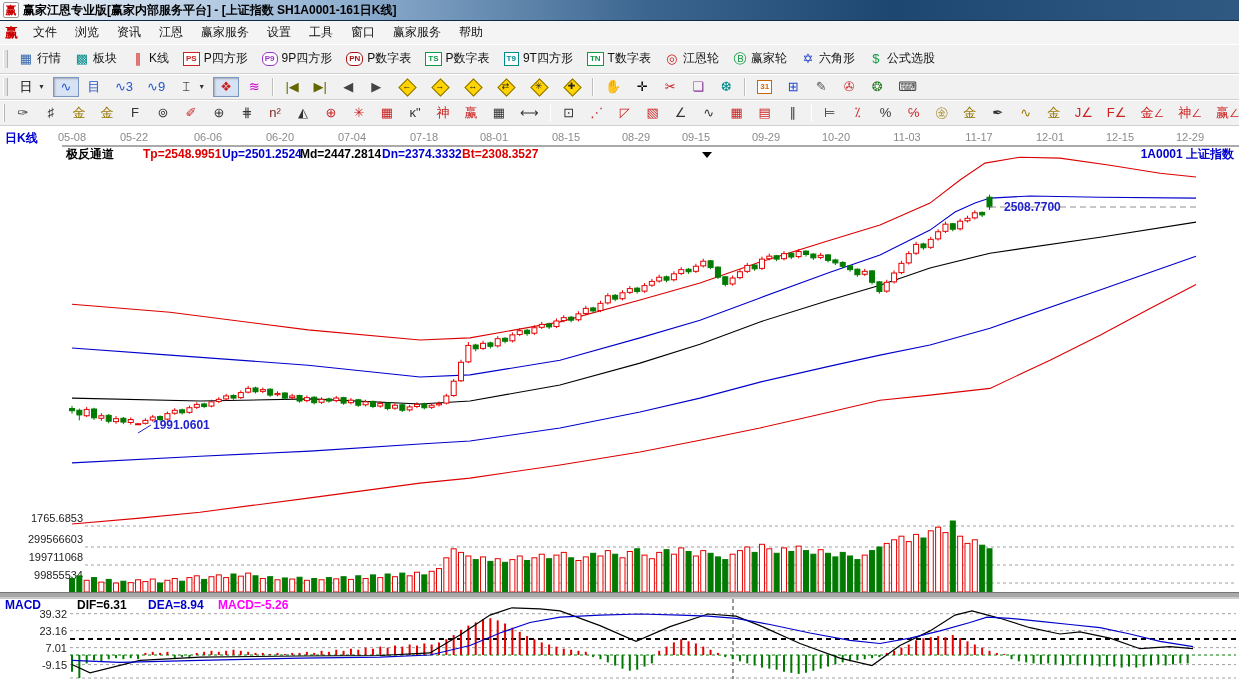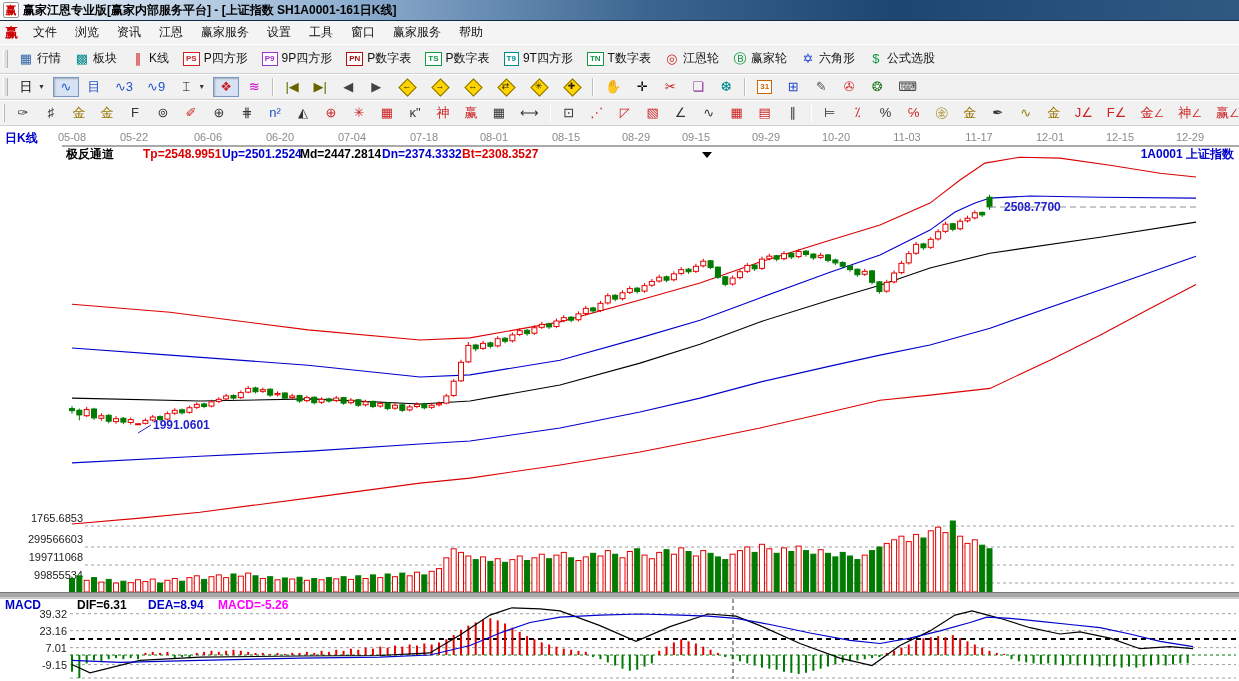--- a/index.html
+++ b/index.html
@@ -75,25 +75,25 @@
       </div>
       <div class="tbtn">
         <span class="tico" style="color: rgb(204, 0, 0);">∥</span>
         <span>K线</span>
       </div>
       <div class="tbtn">
         <span class="tbadge" style="border-color: rgb(204, 34, 34); color: rgb(204, 34, 34);">PS</span>
         <span>P四方形</span>
       </div>
       <div class="tbtn">
-        <span class="tbadge" style="border-color: rgb(153, 51, 204); color: rgb(153, 51, 204);">P9</span>
+        <span class="tbadge" style="border-color: rgb(153, 51, 204); color: rgb(153, 51, 204); border-radius: 6px;">P9</span>
         <span>9P四方形</span>
       </div>
       <div class="tbtn">
-        <span class="tbadge" style="border-color: rgb(170, 17, 17); color: rgb(170, 17, 17);">PN</span>
+        <span class="tbadge" style="border-color: rgb(170, 17, 17); color: rgb(170, 17, 17); border-radius: 6px;">PN</span>
         <span>P数字表</span>
       </div>
       <div class="tbtn">
         <span class="tbadge" style="border-color: rgb(17, 153, 68); color: rgb(17, 153, 68);">TS</span>
         <span>P数字表</span>
       </div>
       <div class="tbtn">
         <span class="tbadge" style="border-color: rgb(0, 139, 139); color: rgb(0, 139, 139);">T9</span>
         <span>9T四方形</span>
       </div>
@@ -254,21 +254,21 @@
       <div class="tbtn">
         <span class="tico" style="color: rgb(204, 34, 34);">✐</span>
       </div>
       <div class="tbtn">
         <span class="tico" style="color: rgb(51, 51, 51);">⊕</span>
       </div>
       <div class="tbtn">
         <span class="tico" style="color: rgb(51, 51, 51);">⋕</span>
       </div>
       <div class="tbtn">
-        <span class="tico" style="color: #1d4ed8;">n²</span>
+        <span class="tico" style="color: #7f1d1d;">n²</span>
       </div>
       <div class="tbtn">
         <span class="tico" style="color: rgb(51, 51, 51);">◭</span>
       </div>
       <div class="tbtn">
         <span class="tico" style="color: rgb(204, 34, 34);">⊕</span>
       </div>
       <div class="tbtn">
         <span class="tico" style="color: rgb(204, 34, 34);">✳</span>
       </div>

